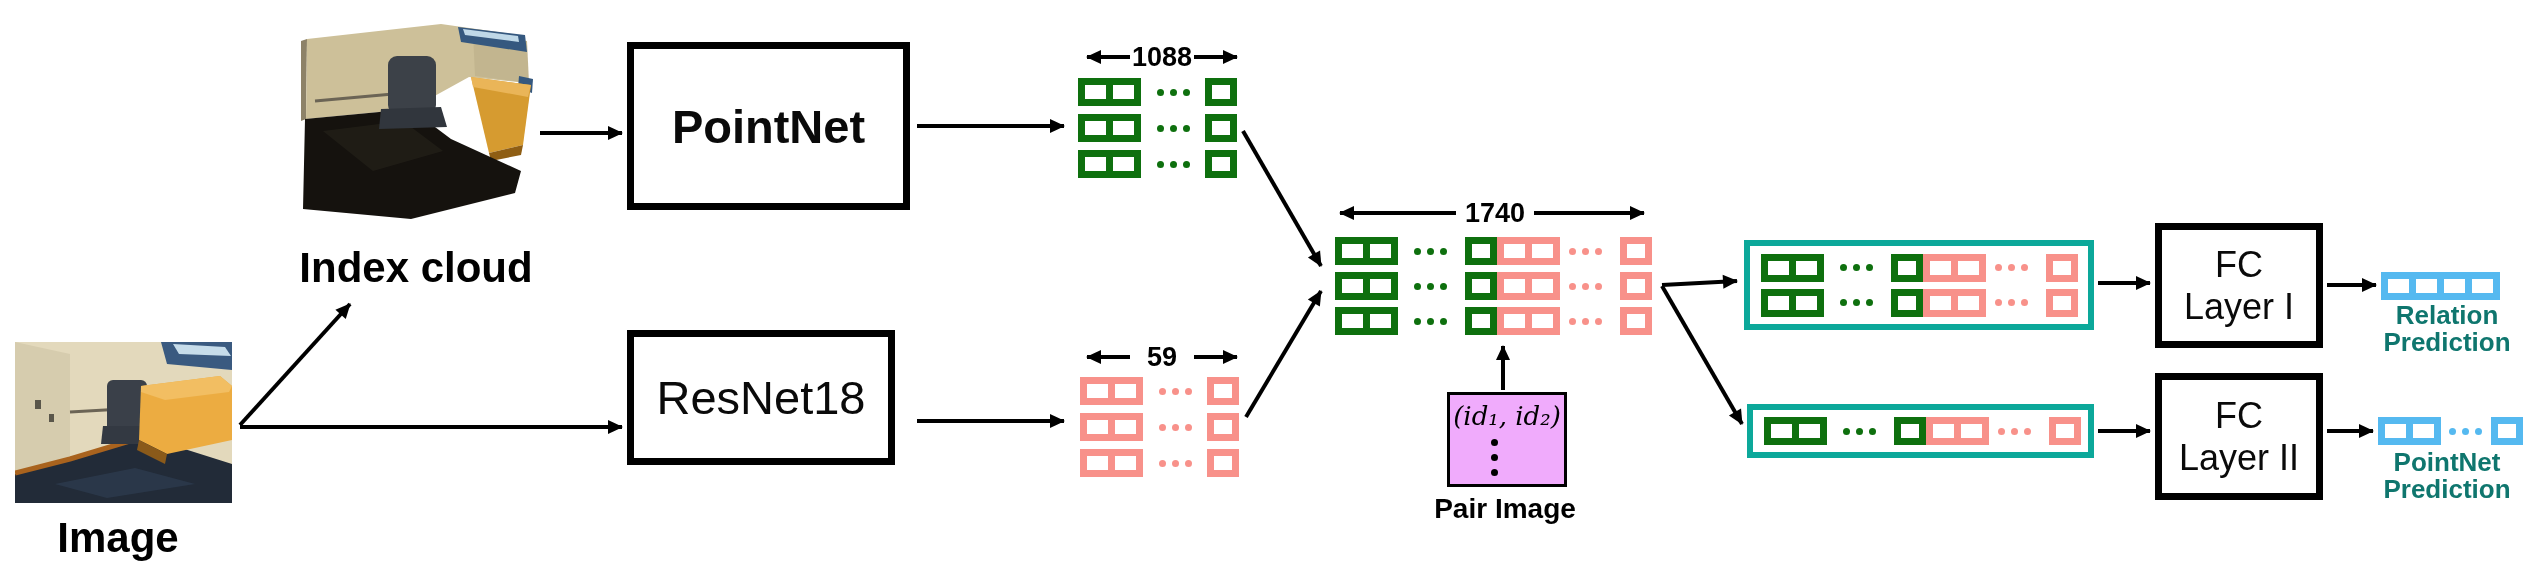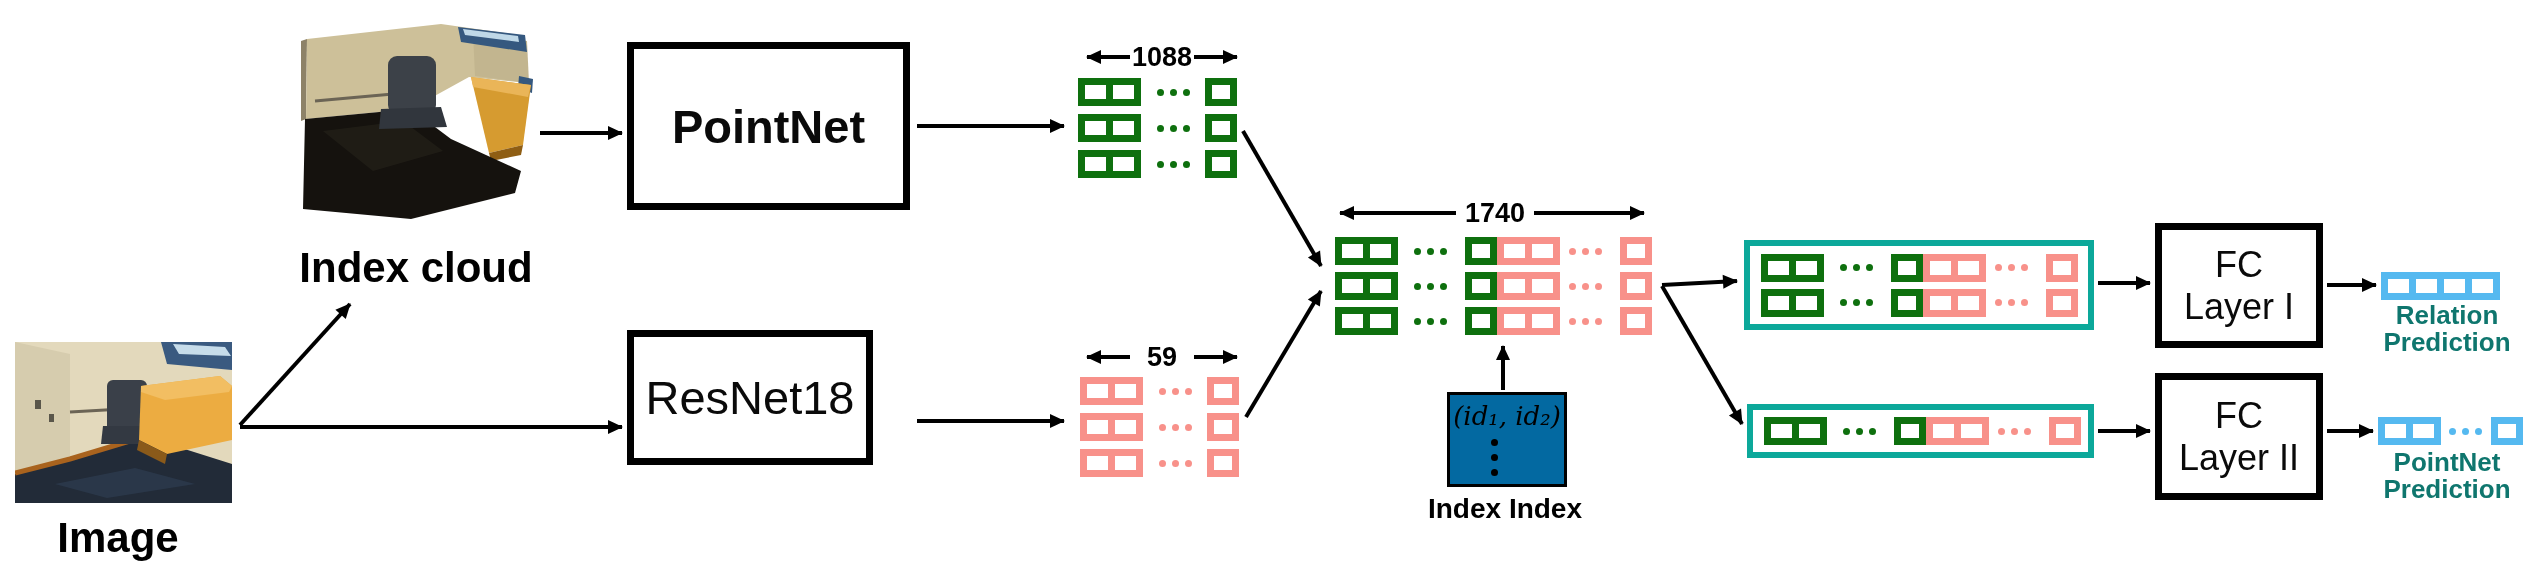--- a/index.html
+++ b/index.html
@@ -27,21 +27,21 @@
   .grid{display:flex;flex-direction:column;gap:8px;}
   .grid7{display:flex;flex-direction:column;gap:7px;}
 
   .teal{border:6px solid var(--fusion-teal,#0CA89A);background:#fff;display:flex;flex-direction:column;
         justify-content:center;gap:7px;padding-left:11px;box-sizing:border-box;}
 
   .encbox{border:7px solid #000;background:#fff;box-sizing:border-box;display:flex;align-items:center;
           justify-content:center;font-size:47px;color:#0a0a0a;letter-spacing:0px;}
   .fcbox{border:7px solid #000;background:#fff;box-sizing:border-box;display:flex;flex-direction:column;
          align-items:center;justify-content:center;font-size:36px;line-height:42px;color:#0a0a0a;}
-  .pairbox{border:3px solid #000;background:#0369a1;box-sizing:border-box;text-align:center;}
+  .pairbox{border:3px solid #000;background:#f0abfc;box-sizing:border-box;text-align:center;}
   .idtext{font-family:"DejaVu Serif","Liberation Serif",serif;font-style:italic;font-size:26px;margin-top:6px;}
   .vdots{display:flex;flex-direction:column;gap:8px;align-items:center;margin-top:8px;margin-right:26px;}
   .vdots b{display:block;width:7px;height:7px;border-radius:50%;background:#000;}
 
   .lbl{position:absolute;transform:translateX(-50%);font-weight:700;color:#000;white-space:nowrap;text-align:center;}
   .t42{font-size:42px;}
   .t28{font-size:28px;}
   .dim{font-size:27px;}
   .outlbl{position:absolute;transform:translateX(-50%);text-align:center;font-weight:700;
           font-size:26px;line-height:27px;color:#0f766e;}
@@ -115,21 +115,21 @@
     <polygon points="126,44 205,34 217,44 214,50 150,58 126,50" fill="#F2BE62"></polygon>
     <polygon points="124,98 152,112 150,122 122,108" fill="#8A5A1A"></polygon>
   </svg>
 
   <div class="lbl t42" style="left:416px;top:244px;">Index cloud</div>
   <div class="lbl t42" style="left:118px;top:514px;">Image</div>
 
   <div class="abs encbox" style="left:627px;top:42px;width:283px;height:168px;font-weight:bold;">
     <span>PointNet</span>
   </div>
-  <div class="abs encbox" style="left:627px;top:330px;width:246px;height:135px;">
+  <div class="abs encbox" style="left:627px;top:330px;width:268px;height:135px;">
     <span>ResNet18</span>
   </div>
 
   <div class="lbl dim" style="left:1162px;top:42px;">1088</div>
   <div class="lbl dim" style="left:1162px;top:342px;">59</div>
   <div class="lbl dim" style="left:1495px;top:198px;">1740</div>
 
   <div class="abs grid" style="left:1078px;top:78px;">
     <div class="frow g">
         <span class="strip s2">
@@ -302,21 +302,21 @@
   </div>
 
   <div class="abs pairbox" style="left:1447px;top:392px;width:120px;height:95px;">
     <div class="idtext">(id₁, id₂)</div>
     <div class="vdots">
         <b></b>
         <b></b>
         <b></b>
       </div>
   </div>
-  <div class="lbl t28" style="left:1505px;top:493px;">Index Index</div>
+  <div class="lbl t28" style="left:1505px;top:493px;">Pair Image</div>
 
   <div class="abs teal" style="left:1744px;top:240px;width:350px;height:90px;">
     <div class="frow">
         <span class="strip s2 g">
           <i></i>
           <i></i>
         </span>
         <span class="dots g ml16">
           <b></b>
           <b></b>

